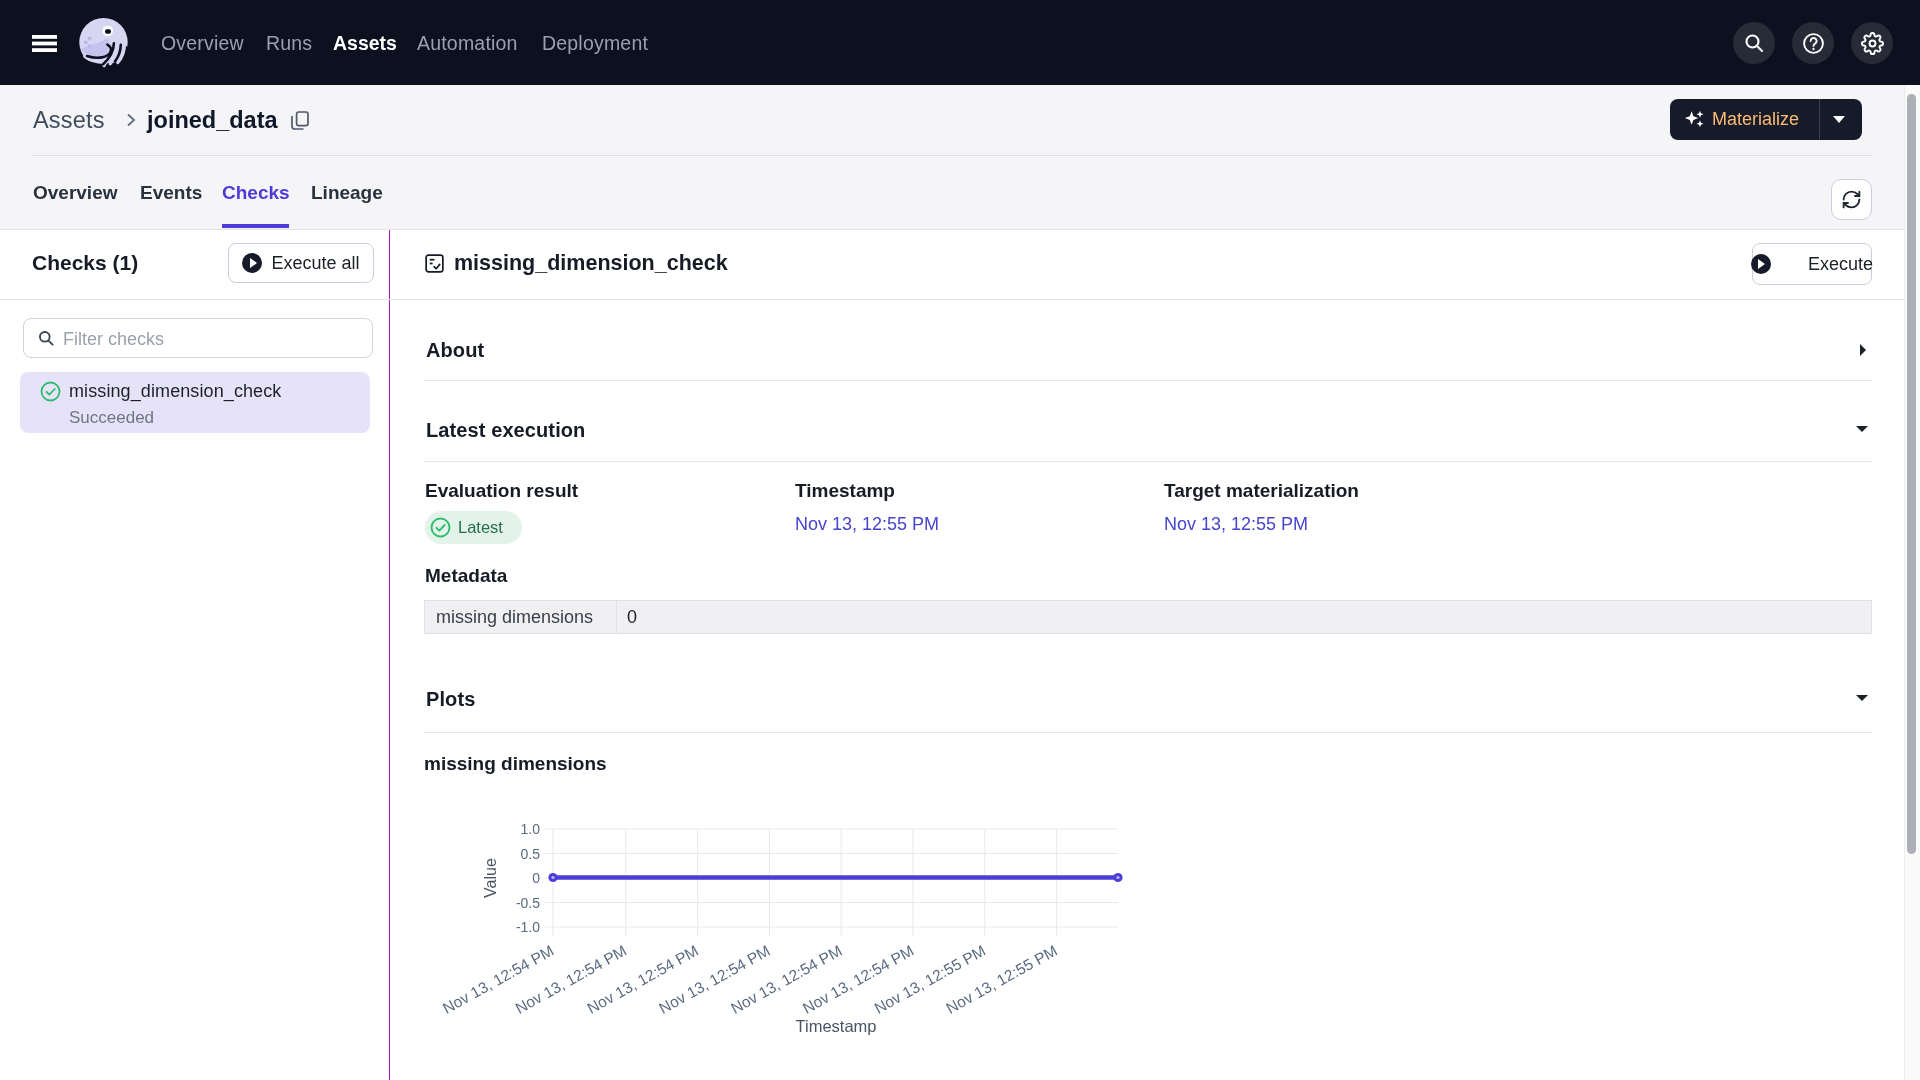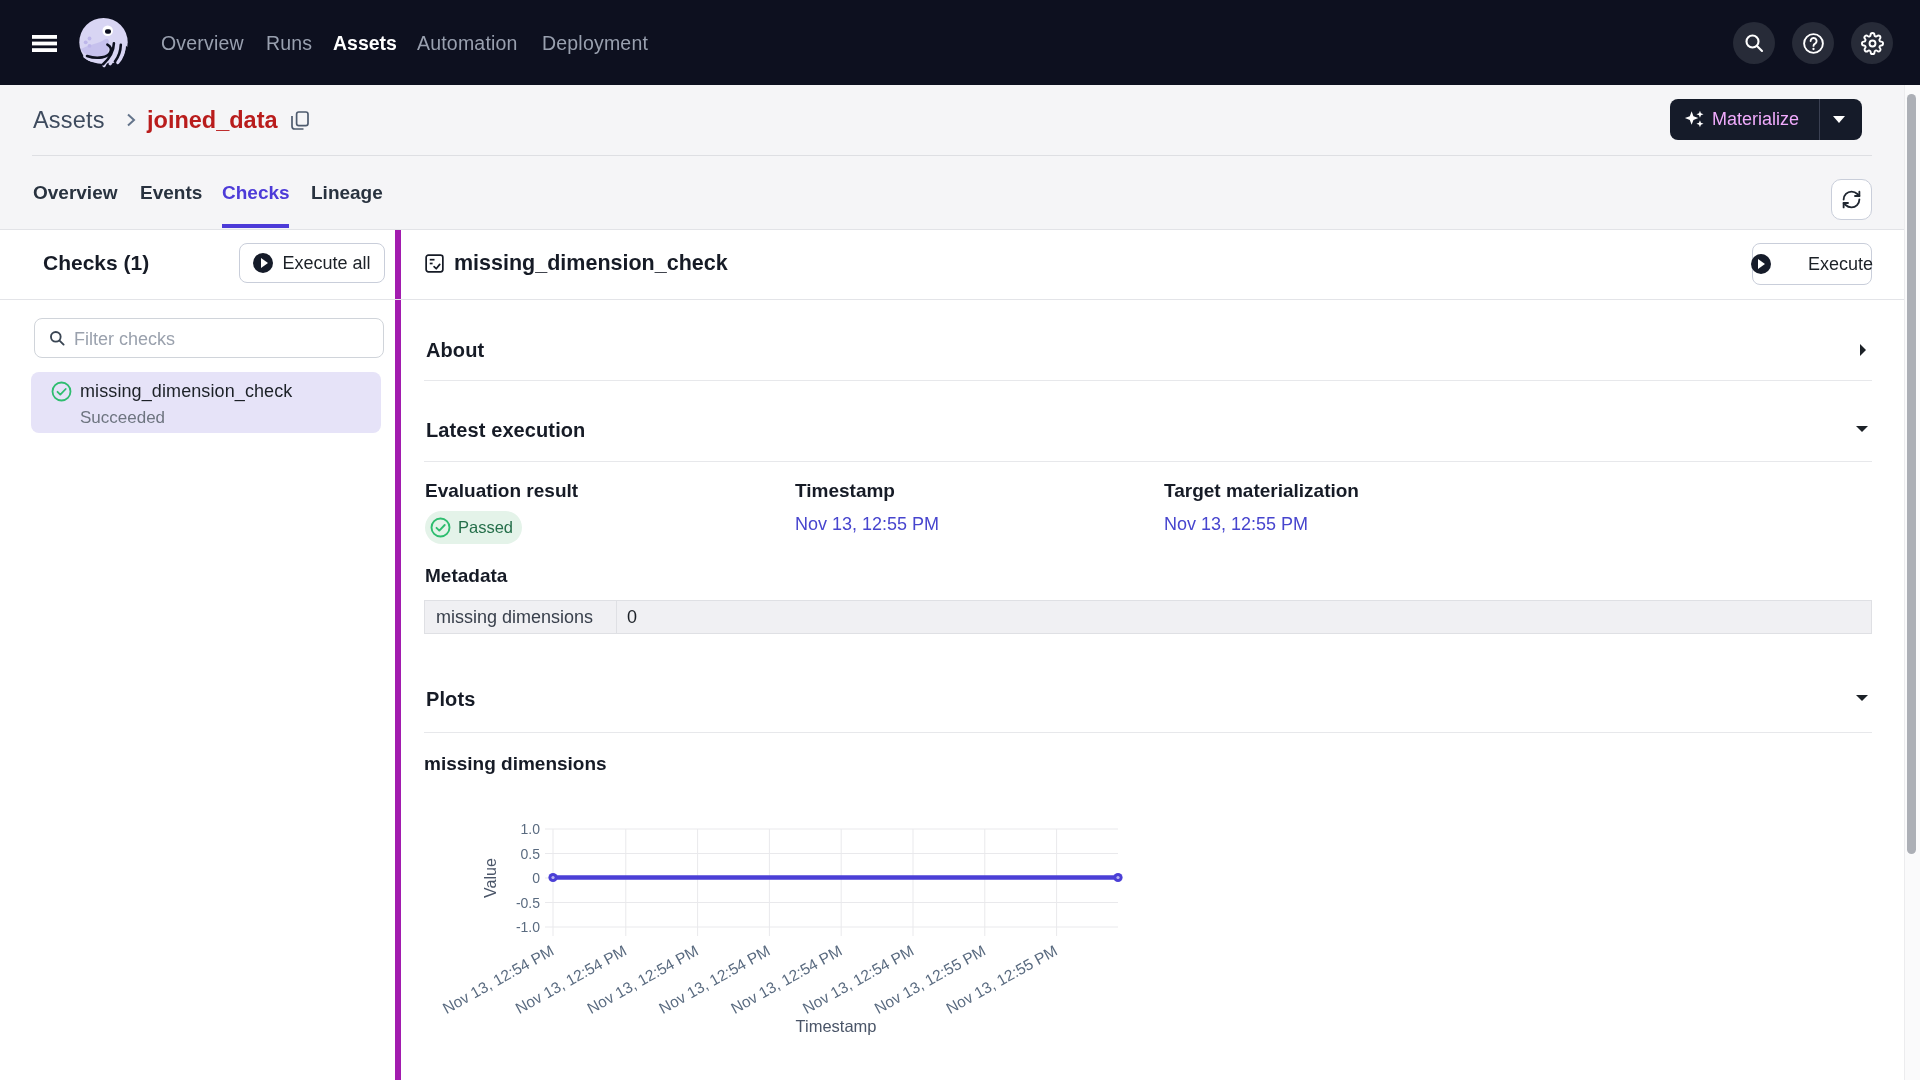--- a/index.html
+++ b/index.html
@@ -19,21 +19,21 @@
   
   #hdr { position:absolute; left:0; top:85px; width:1904px; height:145px; background:#F5F5F7; }
   #crumb-divider { position:absolute; left:32px; top:70px; width:1840px; height:1px; background:#DEDFE3; }
   #hdr-border { position:absolute; left:0; top:144px; width:1920px; height:1px; background:#E2E3E7; }
   .tab { position:absolute; top:86px; height:58px; line-height:44px; font-size:19px; font-weight:700; color:#28323F; }
   .tab.active { color:#4D3BD8; }
   #tab-underline { position:absolute; left:222px; top:139px; width:67px; height:4px; background:#4D3BD8; }
 
   
   #content { position:absolute; left:0; top:230px; width:1904px; height:850px; background:#fff; }
-  #sidebar { position:absolute; left:11px; top:0; width:390px; height:850px; border-right:6px solid #a21caf; }
+  #sidebar { position:absolute; left:0; top:0; width:390px; height:850px; border-right:1px solid #a21caf; }
   #content-hdr-border { position:absolute; left:0; top:69px; width:1904px; height:1px; background:#E3E4E8; }
 
   .btn { position:absolute; background:#fff; border:1px solid #C9CEDA; border-radius:8px;
     font-size:18px; color:#1C2127; display:flex; align-items:center; justify-content:center; gap:9px; }
   .playcircle { width:20px; height:20px; border-radius:50%; background:#151B29; position:relative; flex:0 0 20px; }
   .playcircle:after { content:""; position:absolute; left:7.5px; top:5px;
     border-left:7px solid #fff; border-top:5px solid transparent; border-bottom:5px solid transparent; }
 
   .sec-title { font-weight:700; font-size:20px; color:#161B26; letter-spacing:0.1px; }
   .col-label { font-size:19px; font-weight:700; color:#161B26; }
@@ -109,33 +109,33 @@
         <path d="M19.4 15a1.65 1.65 0 0 0 .33 1.82l.06.06a2 2 0 1 1-2.83 2.83l-.06-.06a1.65 1.65 0 0 0-1.82-.33 1.65 1.65 0 0 0-1 1.51V21a2 2 0 1 1-4 0v-.09A1.65 1.65 0 0 0 9 19.4a1.65 1.65 0 0 0-1.82.33l-.06.06a2 2 0 1 1-2.83-2.83l.06-.06a1.65 1.65 0 0 0 .33-1.82 1.65 1.65 0 0 0-1.51-1H3a2 2 0 1 1 0-4h.09A1.65 1.65 0 0 0 4.6 9a1.65 1.65 0 0 0-.33-1.82l-.06-.06a2 2 0 1 1 2.83-2.83l.06.06a1.65 1.65 0 0 0 1.82.33H9a1.65 1.65 0 0 0 1-1.51V3a2 2 0 1 1 4 0v.09a1.65 1.65 0 0 0 1 1.51 1.65 1.65 0 0 0 1.82-.33l.06-.06a2 2 0 1 1 2.83 2.83l-.06.06a1.65 1.65 0 0 0-.33 1.82V9a1.65 1.65 0 0 0 1.51 1H21a2 2 0 1 1 0 4h-.09a1.65 1.65 0 0 0-1.51 1z"></path>
       </svg>
     </div>
   </div>
 
   <div id="hdr">
     <span class="abs" style="left:33px; top:0; font-size:23.5px; color:#3E4B5E; line-height:70px; letter-spacing:0.2px;">Assets</span>
     <svg class="abs" style="left:124px; top:28px;" width="13" height="14" viewBox="0 0 13 14" fill="none" stroke="#64748B" stroke-width="2">
       <path d="M4 1.5 L10 7 L4 12.5"></path>
     </svg>
-    <span class="abs" style="left:147px; top:0; font-size:23.5px; font-weight:700; color:#b91c1c; line-height:70px;">joined_data</span>
+    <span class="abs" style="left:147px; top:0; font-size:23.5px; font-weight:700; color:#0f172a; line-height:70px;">joined_data</span>
     <svg class="abs" style="left:291px; top:26px;" width="18" height="19" viewBox="0 0 18 19" fill="none" stroke="#4E5B6E" stroke-width="1.7">
       <rect x="5.6" y="1" width="11.4" height="13.6" rx="2.2"></rect>
       <path d="M12.5 18 H3.8 a2.8 2.8 0 0 1 -2.8 -2.8 V5"></path>
     </svg>
 
     <div class="abs" style="left:1670px; top:14px; width:192px; height:41px; background:#151B29; border-radius:8px;">
       <svg class="abs" style="left:13px; top:9px;" width="23" height="23" viewBox="0 0 24 24" fill="#fff">
         <path d="M9 3.5 L10.9 8.6 L16 10.5 L10.9 12.4 L9 17.5 L7.1 12.4 L2 10.5 L7.1 8.6 Z"></path>
         <path d="M17.7 2.8 L18.7 5.5 L21.4 6.5 L18.7 7.5 L17.7 10.2 L16.7 7.5 L14 6.5 L16.7 5.5 Z"></path>
         <path d="M17.7 12.8 L18.7 15.5 L21.4 16.5 L18.7 17.5 L17.7 20.2 L16.7 17.5 L14 16.5 L16.7 15.5 Z"></path>
       </svg>
-      <span class="abs" style="left:42px; top:0; line-height:41px; font-size:18px; color:#f0abfc;">Materialize</span>
+      <span class="abs" style="left:42px; top:0; line-height:41px; font-size:18px; color:#fdba74;">Materialize</span>
       <div class="abs" style="left:149px; top:0; width:1px; height:41px; background:#3A4052;"></div>
       <div class="caret-down abs" style="left:163px; top:17px; border-top-color:#fff; border-left-width:6.5px; border-right-width:6.5px; border-top-width:7px;"></div>
     </div>
 
     <div id="crumb-divider"></div>
     <span class="tab" style="left:33px;">Overview</span>
     <span class="tab" style="left:140px;">Events</span>
     <span class="tab active" style="left:222px;">Checks</span>
     <span class="tab" style="left:311px;">Lineage</span>
     <div id="tab-underline"></div>
@@ -200,21 +200,21 @@
 
       <span class="col-label abs" style="left:34px; top:250px;">Evaluation result</span>
       <span class="col-label abs" style="left:404px; top:250px;">Timestamp</span>
       <span class="col-label abs" style="left:773px; top:250px;">Target materialization</span>
 
       <div class="abs" style="left:34px; top:281px; width:97px; height:33px; background:#E4F3E9; border-radius:17px;">
         <svg class="abs" style="left:5px; top:6px;" width="21" height="21" viewBox="0 0 21 21" fill="none" stroke="#2EBD6F" stroke-width="1.9">
           <circle cx="10.5" cy="10.5" r="9"></circle>
           <path d="M6.5 10.8 L9.3 13.6 L14.7 8" stroke-linecap="round" stroke-linejoin="round"></path>
         </svg>
-        <span class="abs" style="left:33px; top:0; line-height:33px; font-size:16.5px; color:#256F4A;">Passed</span>
+        <span class="abs" style="left:33px; top:0; line-height:33px; font-size:16.5px; color:#256F4A;">Latest</span>
       </div>
       <span class="abs" style="left:404px; top:284px; font-size:18px; color:#4745CE;">Nov 13, 12:55 PM</span>
       <span class="abs" style="left:773px; top:284px; font-size:18px; color:#4745CE;">Nov 13, 12:55 PM</span>
 
       <span class="col-label abs" style="left:34px; top:335px;">Metadata</span>
       <div class="abs" style="left:33px; top:370px; width:1448px; height:34px; background:#F0F0F3; border:1px solid #DFE0E4;">
         <span class="abs" style="left:11px; top:0; line-height:32px; font-size:18px; color:#39404C;">missing dimensions</span>
         <div class="abs" style="left:191px; top:0; width:1px; height:32px; background:#DFE0E4;"></div>
         <span class="abs" style="left:202px; top:0; line-height:32px; font-size:18px; color:#1C2127;">0</span>
       </div>

